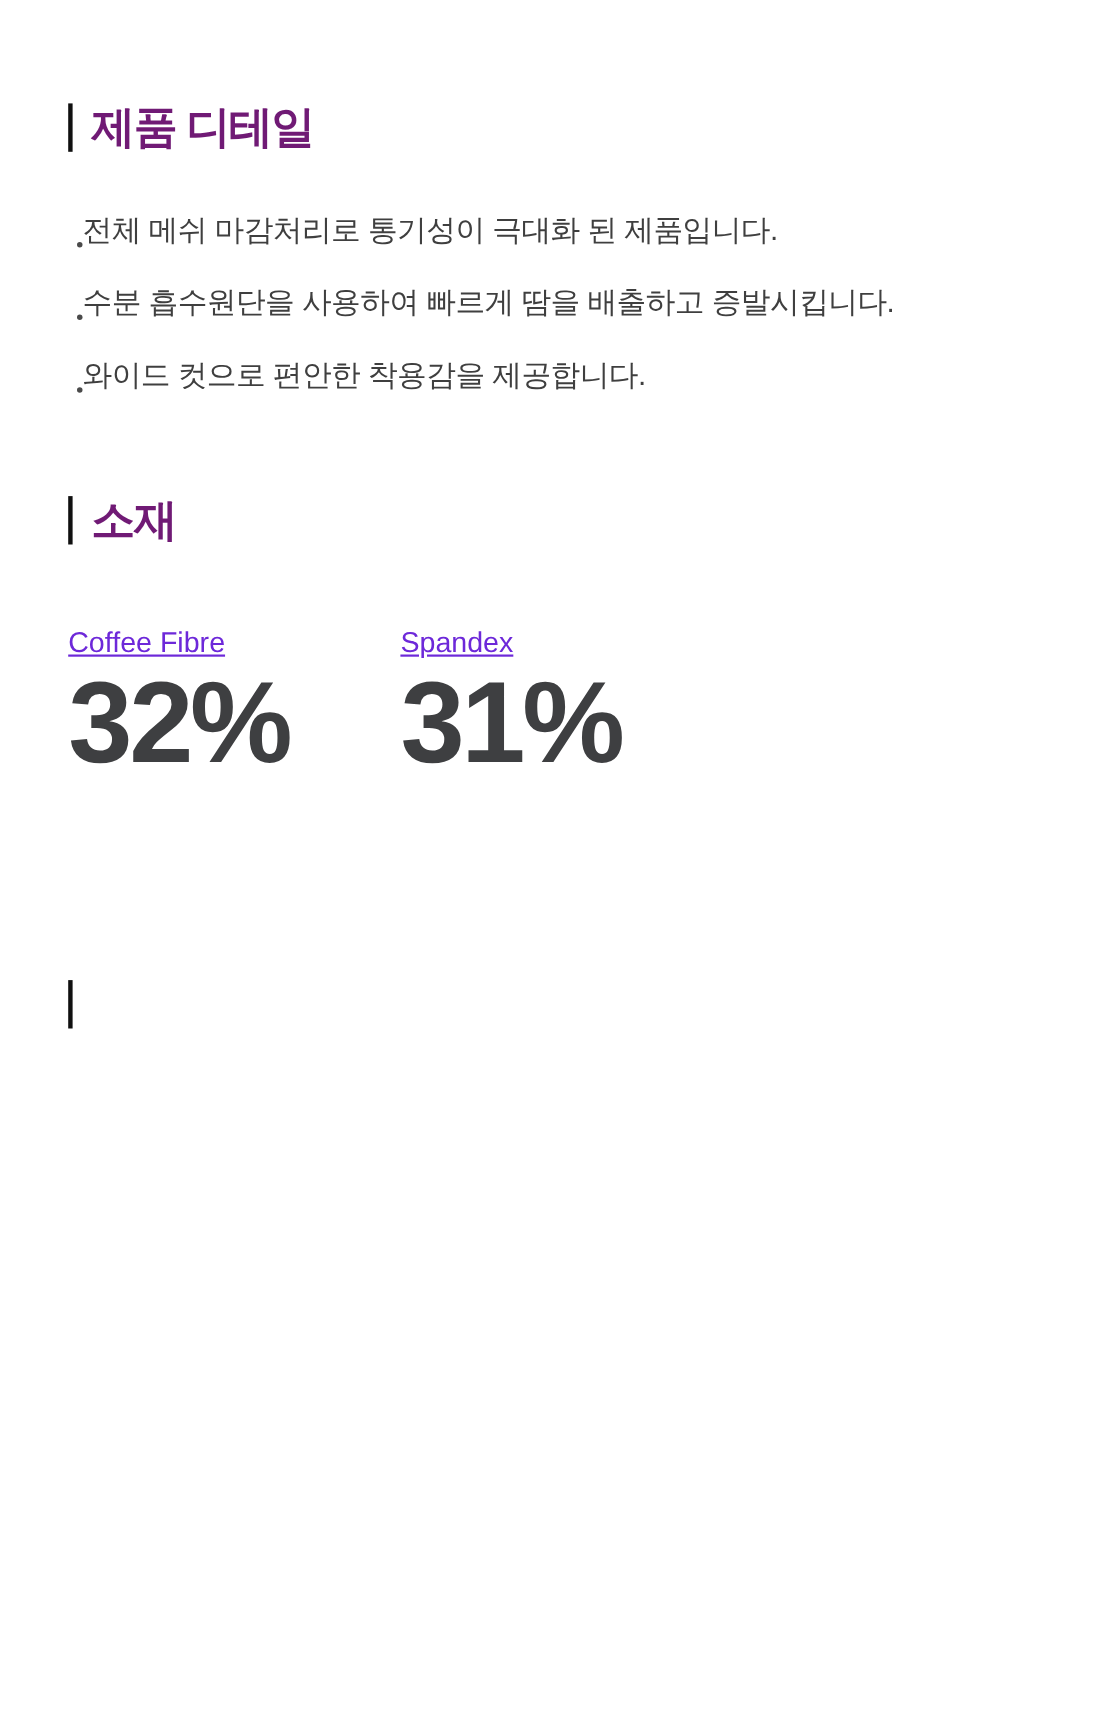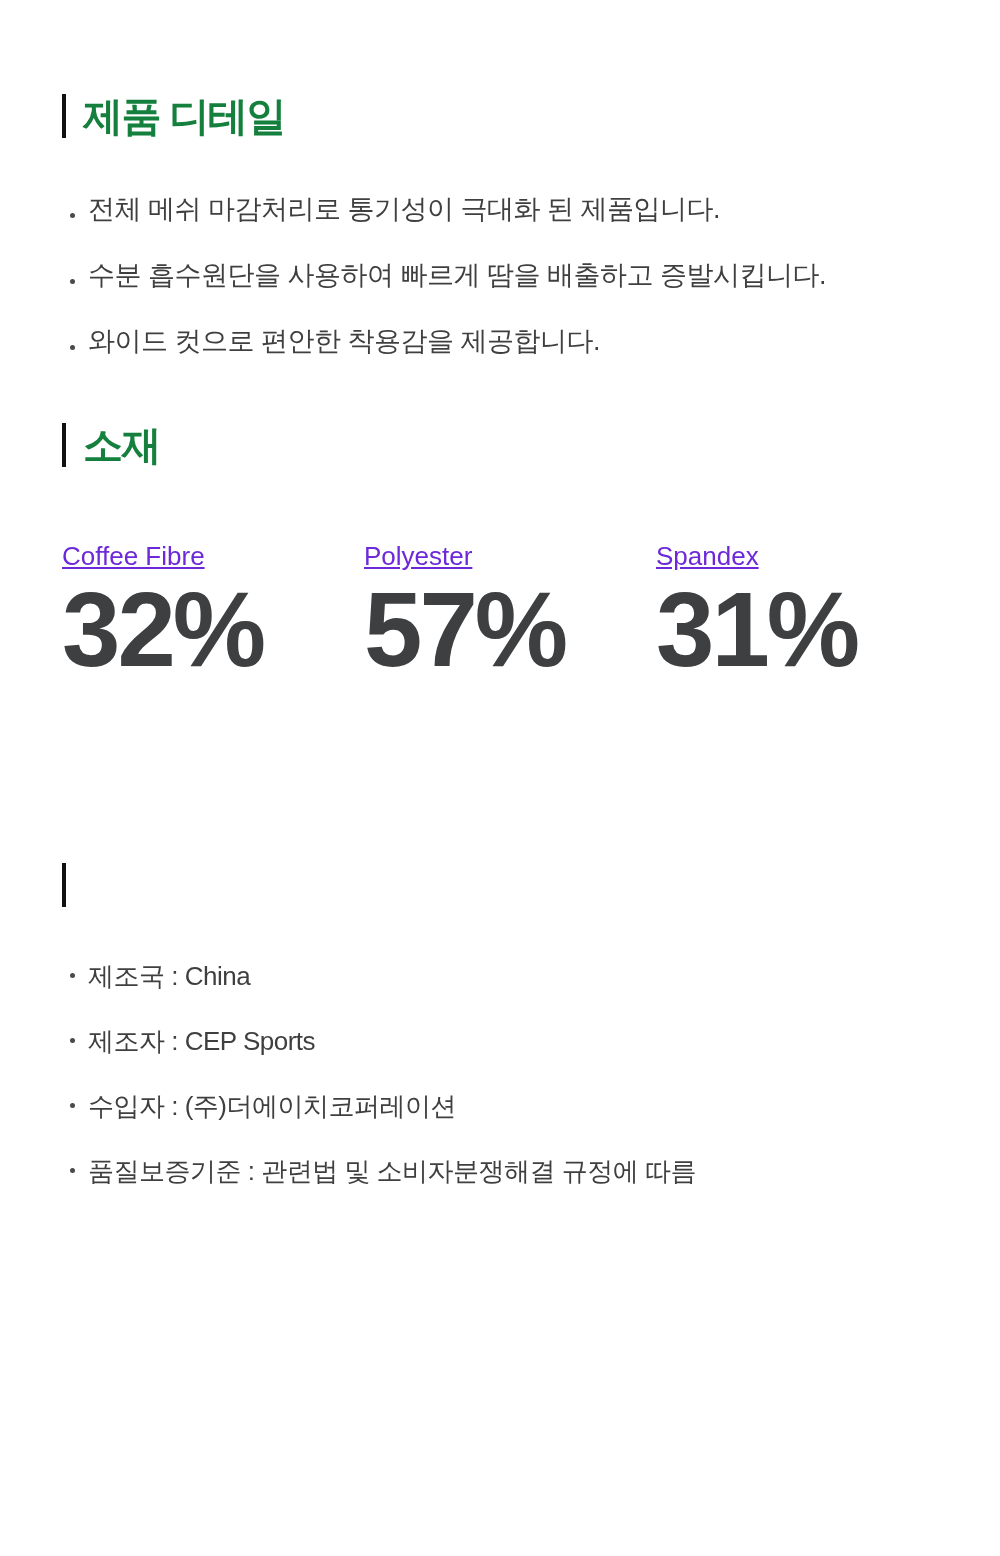--- a/index.html
+++ b/index.html
@@ -2,28 +2,28 @@
 <html><head>
 <meta charset="utf-8">
 <style>
   * { margin:0; padding:0; box-sizing:border-box; }
   html,body { width:1000px; height:1556px; background:#ffffff; overflow:hidden; }
   body { font-family:"Liberation Sans","DejaVu Sans",sans-serif; }
   .content { padding:92px 40px 0 62px; }
 
   .section-header { display:flex; align-items:center; gap:17px; }
   .header-bar { width:4px; height:44px; background:#101010; flex:0 0 auto; }
-  .header-title { font-size:40px; font-weight:800; color:#15803d; letter-spacing:-1.5px; line-height:48px; }
+  .header-title { font-size:40px; font-weight:800; color:#701a75; letter-spacing:-1.5px; line-height:48px; }
 
   .bullet-list { list-style:none; margin-top:53px; padding-left:8px; }
-  .bullet-list li { display:flex; align-items:center; gap:13px; margin-bottom:34px; }
+  .bullet-list li { display:flex; align-items:flex-end; margin-bottom:34px; }
   .bullet-dot { width:5px; height:5px; border-radius:50%; background:#4a4a4a; margin-top:13px; flex:0 0 auto; }
   .bullet-text { font-size:27px; line-height:32px; color:#3f3f3f; letter-spacing:-0.5px; }
 
-  .section-material { margin-top:64px; }
+  .section-material { margin-top:92px; }
   .material-row { display:flex; margin-top:72px; }
   .material-col { flex:0 0 auto; }
   .material-col:nth-child(1) { width:302px; }
   .material-col:nth-child(2) { width:292px; }
   .material-label { font-size:26px; line-height:30px; color:#6d28d9; letter-spacing:0;text-decoration:underline; }
   .material-value { margin-top:6px; font-size:105px; line-height:105px; font-weight:600; color:#3e3f41; letter-spacing:-3px; }
 
   .section-info { margin-top:181px; }
   .info-list { list-style:none; margin-top:53px; padding-left:8px; }
   .info-list li { display:flex; align-items:flex-start; gap:13px; margin-bottom:33px; }
@@ -60,47 +60,25 @@
     <div class="section-header">
       <span class="header-bar"></span>
       <span class="header-title">소재</span>
     </div>
     <div class="material-row">
       <div class="material-col">
         <div class="material-label">Coffee Fibre</div>
         <div class="material-value">32%</div>
       </div>
       <div class="material-col">
-        <div class="material-label">Polyester</div>
-        <div class="material-value">57%</div>
-      </div>
-      <div class="material-col">
         <div class="material-label">Spandex</div>
         <div class="material-value">31%</div>
       </div>
     </div>
   </div>
 
   <div class="section section-info">
     <div class="section-header">
       <span class="header-bar"></span>
     </div>
-    <ul class="bullet-list info-list">
-      <li>
-        <span class="bullet-dot"></span>
-        <span class="bullet-text">제조국 : China</span>
-      </li>
-      <li>
-        <span class="bullet-dot"></span>
-        <span class="bullet-text">제조자 : CEP Sports</span>
-      </li>
-      <li>
-        <span class="bullet-dot"></span>
-        <span class="bullet-text">수입자 : (주)더에이치코퍼레이션</span>
-      </li>
-      <li>
-        <span class="bullet-dot"></span>
-        <span class="bullet-text">품질보증기준 : 관련법 및 소비자분쟁해결 규정에 따름</span>
-      </li>
-    </ul>
   </div>
 
 </div>
 
 </body></html>

